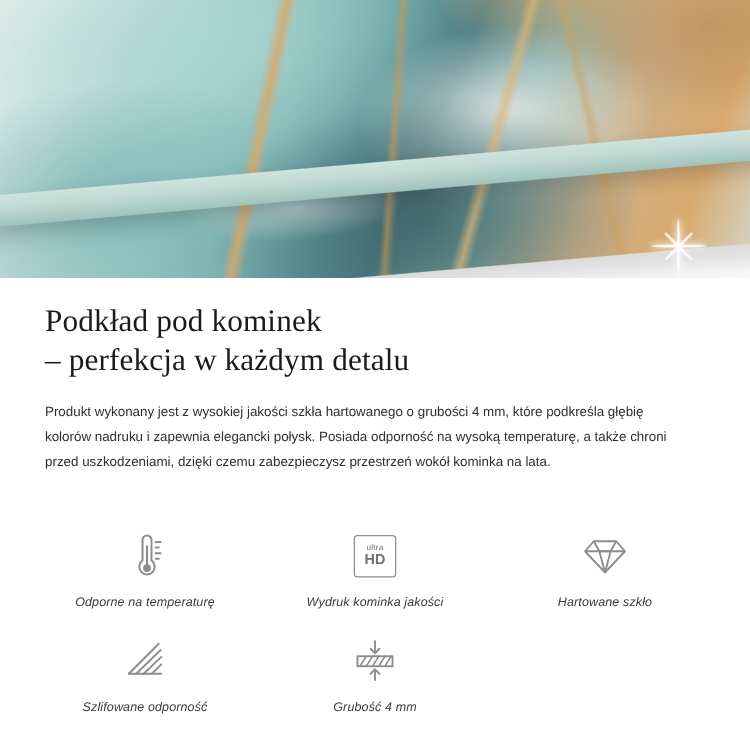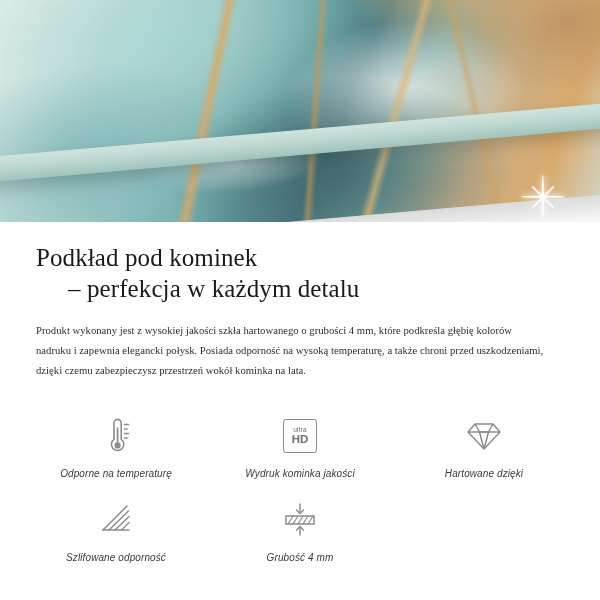--- a/index.html
+++ b/index.html
@@ -117,44 +117,43 @@
     font-family: "Liberation Serif", serif;
     font-size: 25px;
     line-height: 31px;
     color: #1a1a1a;
     font-weight: 400;
     margin: 0 0 16px 0;
     letter-spacing: 0.1px;
   }
   .headline .line2 {
     display: block;
-    margin-left: 32px;
   }
   .body-copy {
-    font-family: Liberation Serif, serif;
+    font-family: Liberation Sans, sans-serif;
     font-size: 10.7px;
     line-height: 20px;
     color: #2f2f2f;
     margin: 0;
     max-width: 540px;
   }
 
   
   .features {
     display: grid;
     grid-template-columns: repeat(3, 1fr);
     grid-template-rows: repeat(2, 84px);
     margin-top: 24px;
     padding: 0 24px;
   }
   .feature {
     display: flex;
     flex-direction: column;
     align-items: center;
-    justify-content: center;
+    justify-content: flex-end;
   }
   .feature-icon {
     height: 46px;
     display: flex;
     align-items: center;
     justify-content: center;
   }
   .feature-label {
     margin-top: 9px;
     font-size: 10px;
@@ -241,21 +240,21 @@
     <div class="feature">
       <div class="feature-icon">
         <svg width="40" height="36" viewBox="0 0 40 36" fill="none" stroke="#8d8d8d" stroke-width="1.5" stroke-linejoin="round">
           <path d="M11 6 H29 L36 14 L20 31 L4 14 Z"></path>
           <path d="M4 14 H36"></path>
           <path d="M11 6 L15.5 14 L20 31"></path>
           <path d="M29 6 L24.5 14 L20 31"></path>
           <path d="M15.5 14 H24.5"></path>
         </svg>
       </div>
-      <div class="feature-label">Hartowane dzięki</div>
+      <div class="feature-label">Hartowane szkło</div>
     </div>
 
     <div class="feature">
       <div class="feature-icon">
         <svg width="38" height="34" viewBox="0 0 38 34" fill="none" stroke="#8d8d8d" stroke-width="1.5" stroke-linecap="round">
           <path d="M6 27 L30 3"></path>
           <path d="M6 27 L32 27"></path>
           <path d="M12 27 L31.5 8"></path>
           <path d="M18 27 L32 13.5"></path>
           <path d="M24.5 27 L32 19.5"></path>

